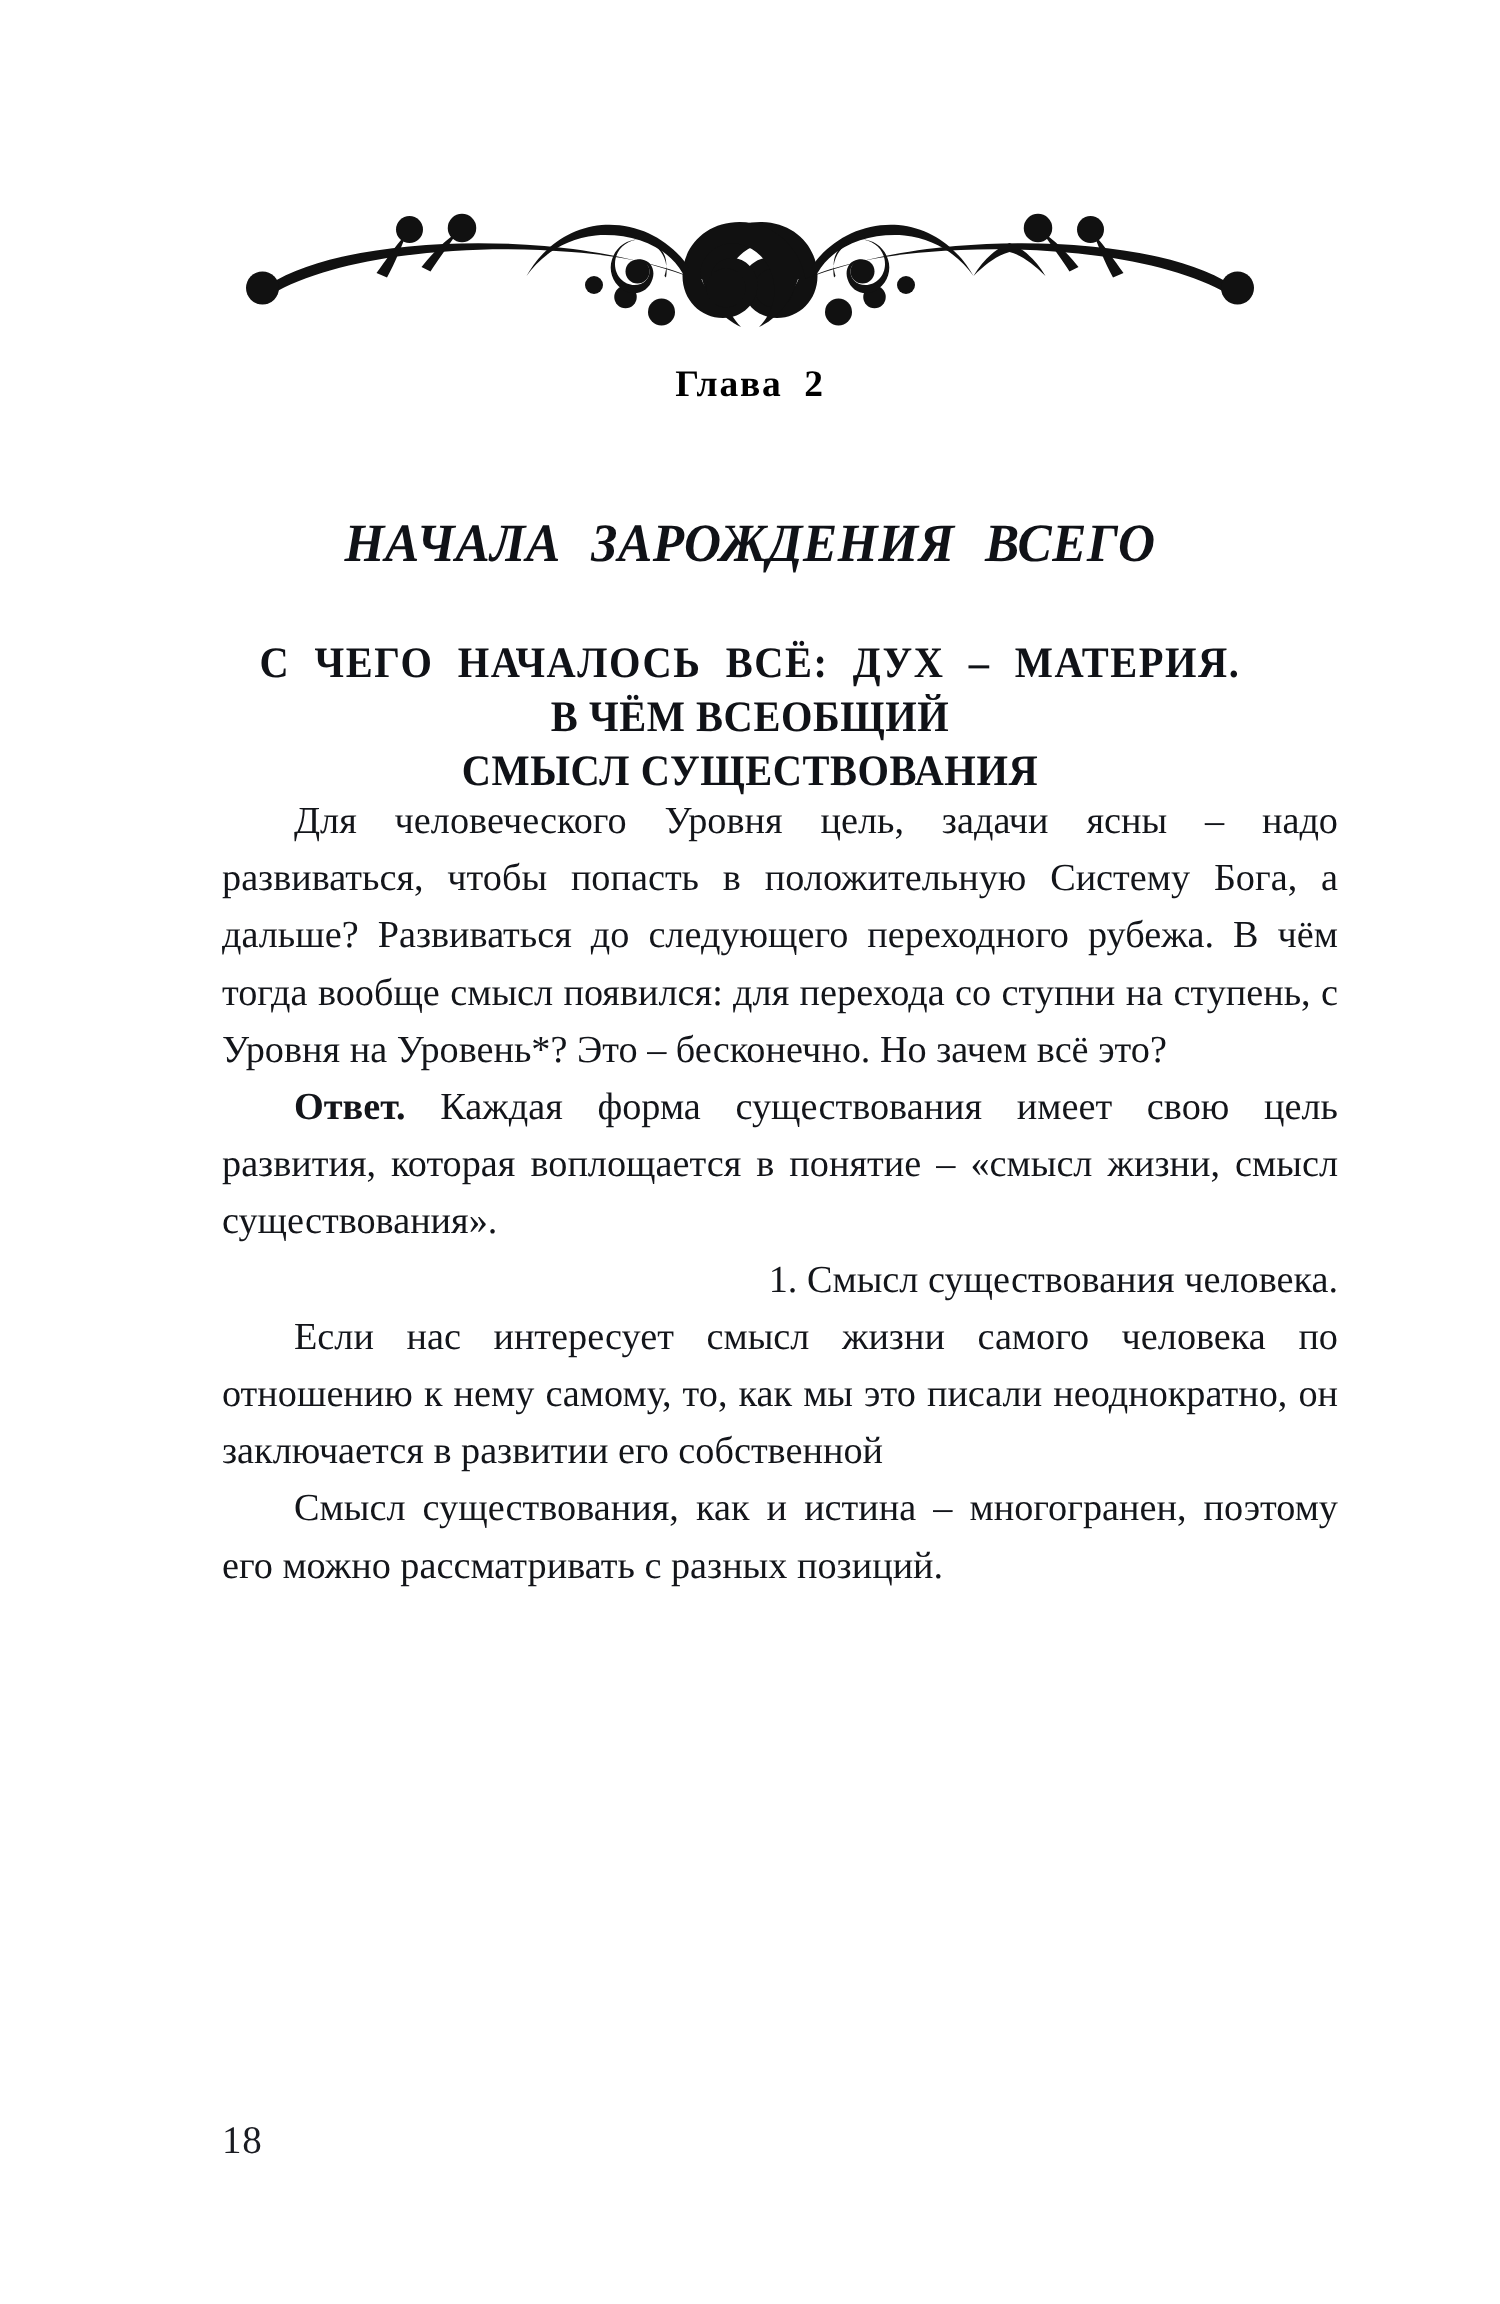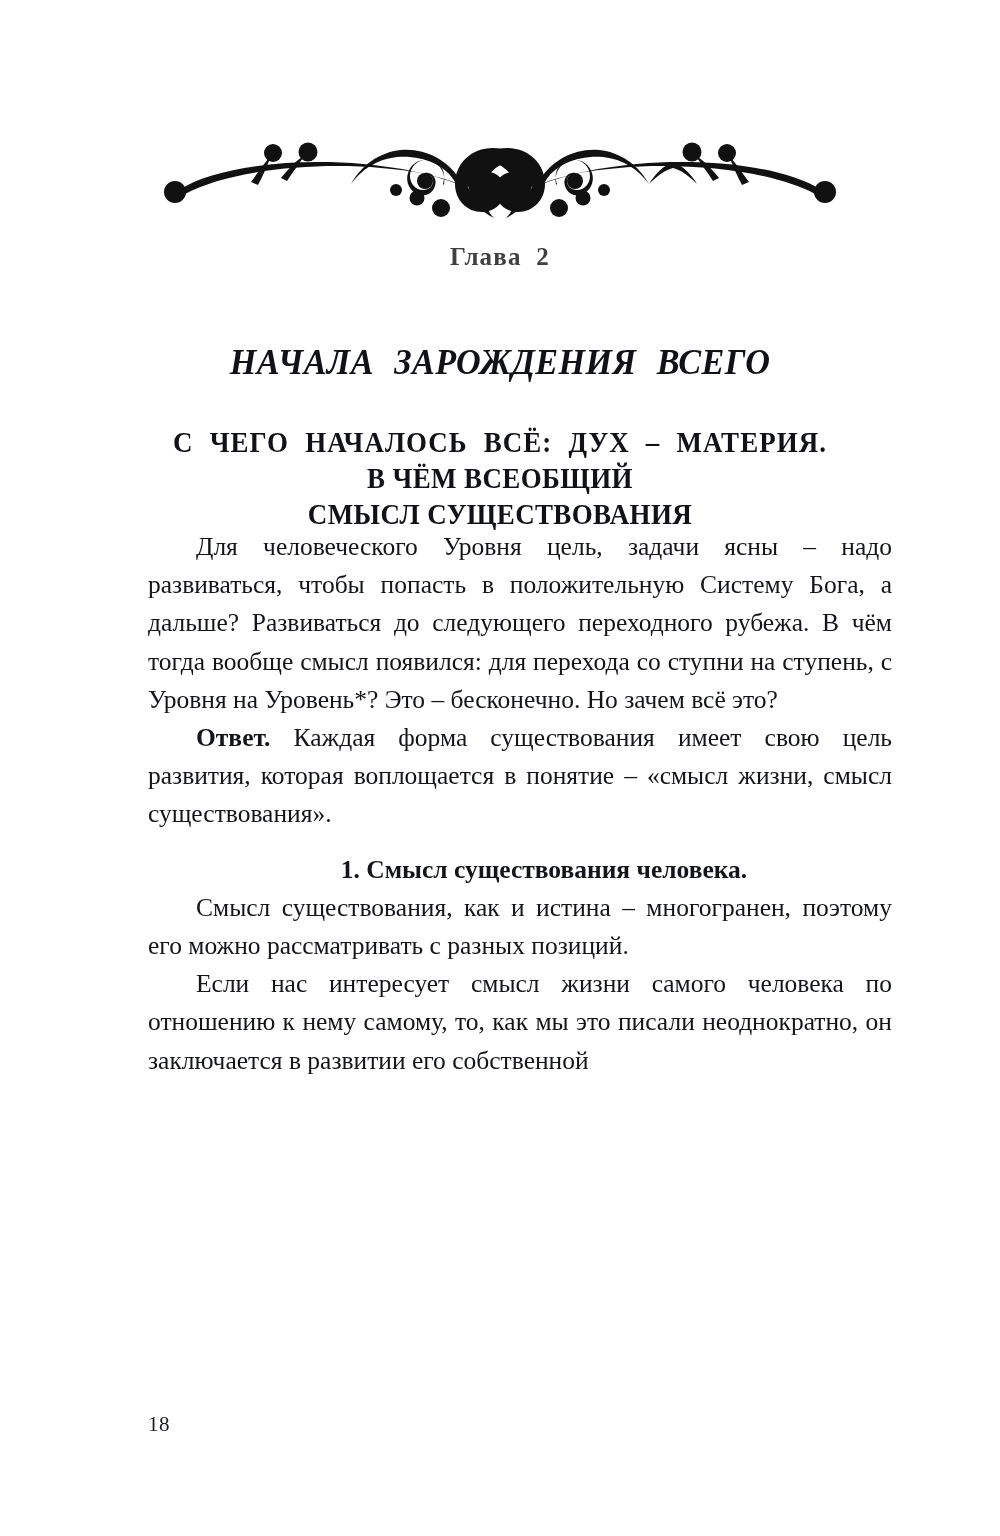--- a/index.html
+++ b/index.html
@@ -45,21 +45,21 @@
   .chapter-label {
     position: absolute;
     left: 0;
     top: 243px;
     width: 1000px;
     text-align: center;
     font-size: 25px;
     font-weight: bold;
     letter-spacing: 1.2px;
     word-spacing: 7px;
-    color: #404040;
+    color: #000000;
     font-family: Liberation Serif, serif;
   }
 
   .chapter-title {
     position: absolute;
     left: 0;
     top: 317px;
     width: 1000px;
     text-align: center;
     font-size: 36px;
@@ -105,37 +105,36 @@
     text-justify: inter-word;
     color: #13151a;
     hyphens: manual;
   }
   .body-text p {
     margin: 0;
     text-indent: 48px;
   }
   .body-text p.sub {
     text-indent: 48px;
-    font-weight: bold;
-    text-align: center;
-    margin-top: 17px;
+    font-weight: normal;
+    text-align: right;
   }
   .body-text p .lead {
     font-weight: bold;
   }
   .body-text p:last-child {
     text-align: justify;
   }
 
   
   .folio {
     position: absolute;
     left: 148px;
     top: 1412px;
-    font-size: 21px;
+    font-size: 26px;
     color: #1a1c22;
     letter-spacing: 0.5px;
   }
 </style>
 </head>
 <body>
 
 <div class="page">
 
   <div class="ornament-wrap">
@@ -220,19 +219,19 @@
   <h2 class="section-title">
     <span class="st-line wide">С  ЧЕГО  НАЧАЛОСЬ  ВСЁ:  ДУХ  –  МАТЕРИЯ.</span>
     <span class="st-line">В ЧЁМ ВСЕОБЩИЙ</span>
     <span class="st-line">СМЫСЛ СУЩЕСТВОВАНИЯ</span>
   </h2>
 
   <div class="body-text" id="body-text">
       <p>Для человеческого Уровня цель, задачи ясны – надо развиваться, чтобы попасть в положительную Систему Бога, а дальше? Развиваться до следующего переходного рубежа. В чём тогда вообще смысл появился: для перехода со ступни на ступень, с Уровня на Уровень*? Это – бесконечно. Но зачем всё это?</p>
       <p><span class="lead">Ответ.</span> Каждая форма существования имеет свою цель развития, которая воплощается в понятие – «смысл жизни, смысл существования».</p>
       <p class="sub">1. Смысл существования человека.</p>
+      <p>Если нас интересует смысл жизни самого человека по отношению к нему самому, то, как мы это писали неоднократно, он заключается в развитии его собственной</p>
       <p>Смысл существования, как и истина – многогранен, поэтому его можно рассматривать с разных позиций.</p>
-      <p>Если нас интересует смысл жизни самого человека по отношению к нему самому, то, как мы это писали неоднократно, он заключается в развитии его собственной</p>
     </div>
 
   <div class="folio">18</div>
 
 </div>
 
 </body></html>

